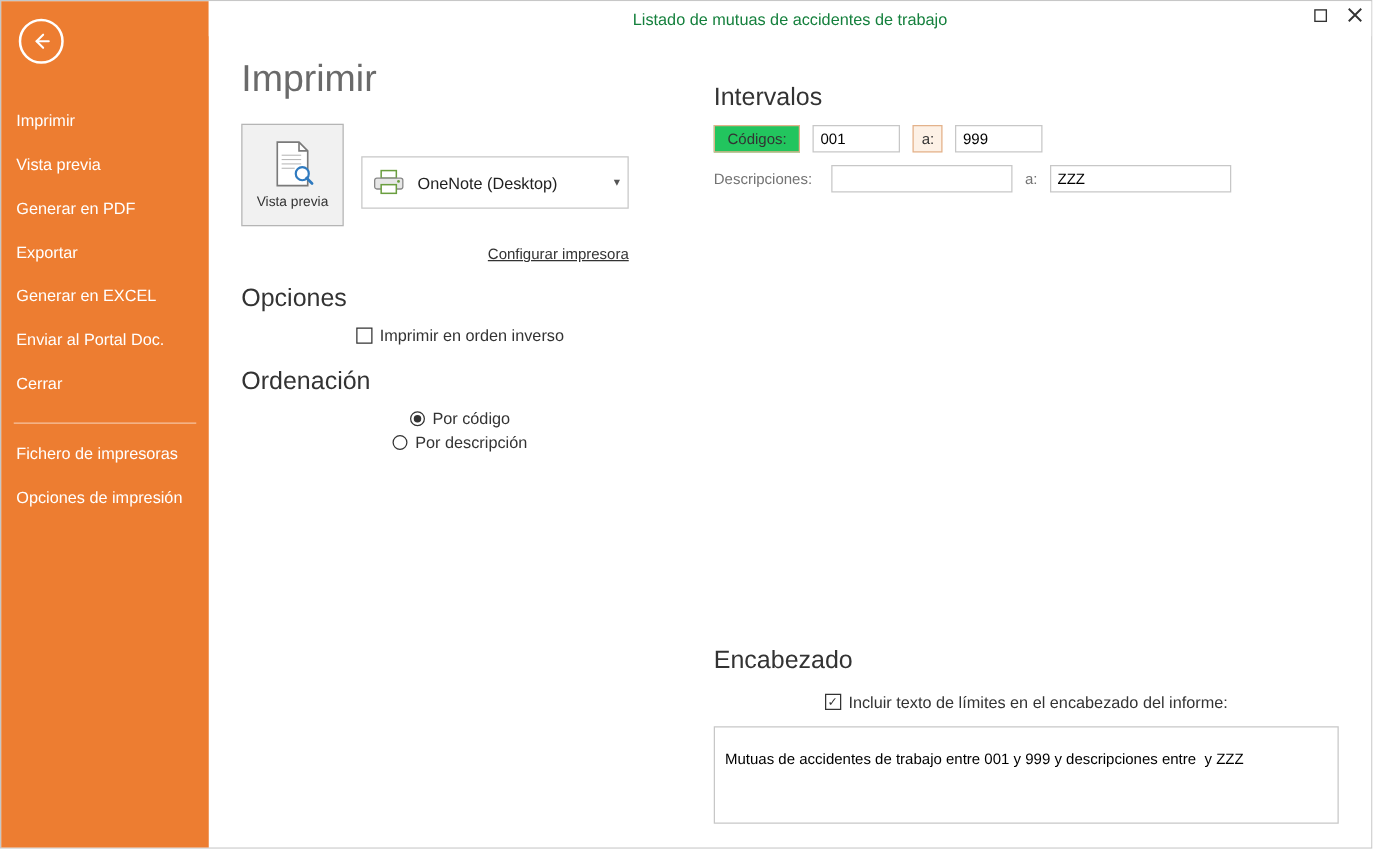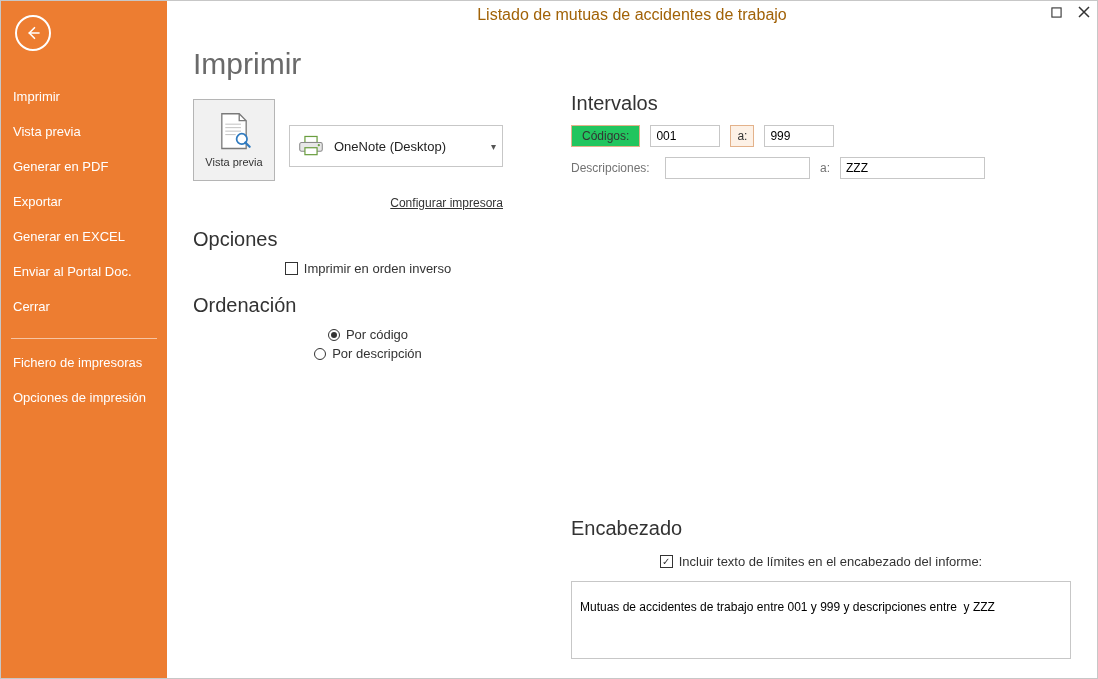--- a/index.html
+++ b/index.html
@@ -1,21 +1,21 @@
 <!DOCTYPE html>
 <html><head>
 <meta charset="utf-8">
 <style>
   * { box-sizing: border-box; margin: 0; padding: 0; }
   html, body { width: 1098px; height: 679px; font-family: "Segoe UI", Arial, sans-serif; font-size: 13px; color: #333; overflow: hidden; background: #fff; }
   .window { display: flex; width: 100%; height: 100%; border: 1px solid #c7c7c7; position: relative; }
 
   
   .titlebar { position: absolute; top: 0; left: 166px; right: 0; height: 28px; display: flex; align-items: center; justify-content: center; background: #fff; z-index: 2; }
-  .titlebar .title { font-size: 16px; color: #a16207; }
+  .titlebar .title { font-size: 13px; color: #15803d; }
   .titlebar .controls { position: absolute; right: 4px; top: 2px; display: flex; gap: 10px; }
   .titlebar .controls span { width: 18px; height: 18px; display: flex; align-items: center; justify-content: center; font-size: 13px; color: #333; cursor: pointer; }
 
   
   .sidebar { width: 166px; height: 100%; background: #ed7d31; color: #fff; padding: 14px 10px 10px 10px; display: flex; flex-direction: column; }
   .back-btn { width: 36px; height: 36px; border: 2px solid #fff; border-radius: 50%; display: flex; align-items: center; justify-content: center; margin-bottom: 28px; margin-left: 4px; cursor: pointer; }
   .back-btn svg { width: 18px; height: 18px; }
   .side-item { padding: 10px 2px; font-size: 13px; cursor: pointer; }
   .side-sep { border-top: 1px solid rgba(255,255,255,0.55); margin: 14px 0 6px 0; }
 
@@ -150,21 +150,21 @@
           </span>
         <span>Por código</span>
       </div>
       <div class="radio-row">
         <span class="radio"></span>
         <span>Por descripción</span>
       </div>
     </div>
 
     <div class="col-right">
-      <h2 class="section" style="margin-top:45px;">Intervalos</h2>
+      <h2 class="section" style="margin-top:20px;">Intervalos</h2>
 
       <div class="intervals">
         <div class="row">
           <span class="field-label">Códigos:</span>
           <input class="txt w70" value="001" style="">
           <span class="tiny-label">a:</span>
           <input class="txt w70" value="999" style="">
         </div>
         <div class="row">
           <span class="plain-label" style="width:84px;">Descripciones:</span>

